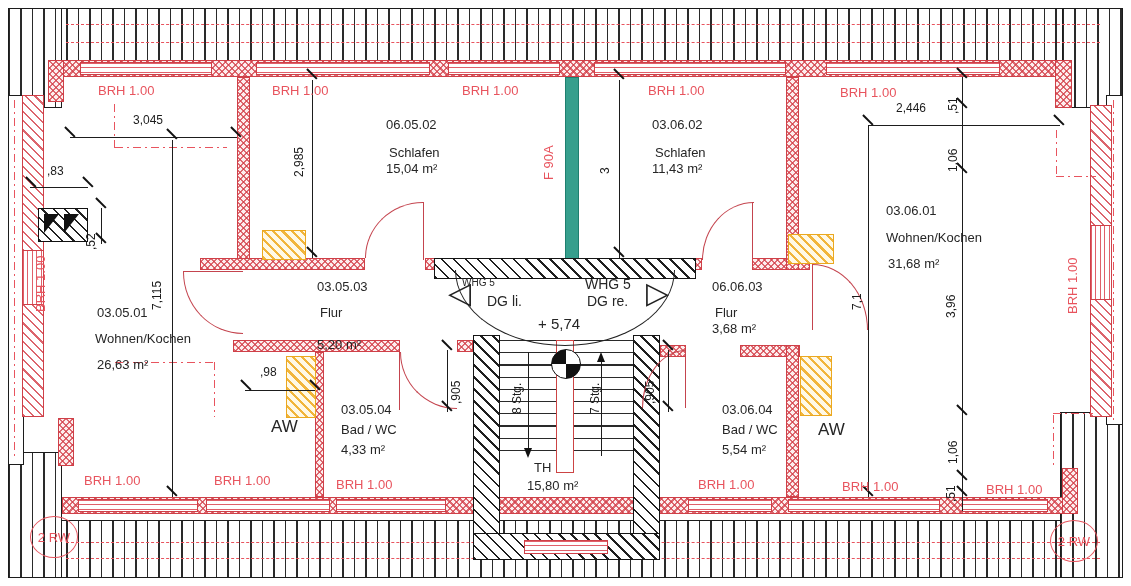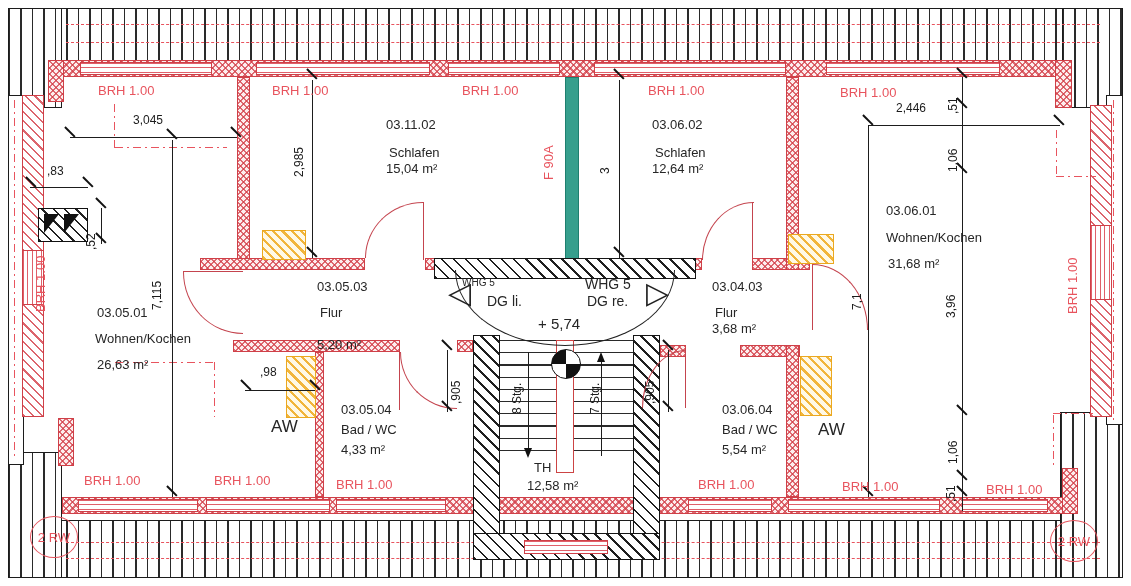--- a/index.html
+++ b/index.html
@@ -213,41 +213,41 @@
   <span class="abs dim v" style="left:450px;top:404px">,905</span>
   <span class="abs dim v" style="left:644px;top:404px">,905</span>
   <span class="abs dim" style="left:896px;top:102px">2,446</span>
   <span class="abs dim v" style="left:947px;top:114px">,51</span>
   <span class="abs dim v" style="left:947px;top:172px">1,06</span>
   <span class="abs dim v" style="left:945px;top:318px">3,96</span>
   <span class="abs dim v" style="left:851px;top:310px">7,1</span>
   <span class="abs dim v" style="left:947px;top:464px">1,06</span>
   <span class="abs dim v" style="left:945px;top:502px">,51</span>
 
-  <span class="abs lbl" style="left:386px;top:118px">03.11.02</span>
+  <span class="abs lbl" style="left:386px;top:118px">06.05.02</span>
   <span class="abs lbl" style="left:389px;top:146px">Schlafen</span>
   <span class="abs lbl" style="left:386px;top:162px">15,04 m²</span>
 
   <span class="abs lbl" style="left:652px;top:118px">03.06.02</span>
   <span class="abs lbl" style="left:655px;top:146px">Schlafen</span>
-  <span class="abs lbl" style="left:652px;top:162px">12,64 m²</span>
+  <span class="abs lbl" style="left:652px;top:162px">11,43 m²</span>
 
   <span class="abs lbl" style="left:886px;top:204px">03.06.01</span>
   <span class="abs lbl" style="left:886px;top:231px">Wohnen/Kochen</span>
   <span class="abs lbl" style="left:888px;top:257px">31,68 m²</span>
 
   <span class="abs lbl" style="left:97px;top:306px">03.05.01</span>
   <span class="abs lbl" style="left:95px;top:332px">Wohnen/Kochen</span>
   <span class="abs lbl" style="left:97px;top:358px">26,63 m²</span>
 
   <span class="abs lbl" style="left:317px;top:280px">03.05.03</span>
   <span class="abs lbl" style="left:320px;top:306px">Flur</span>
   <span class="abs lbl" style="left:317px;top:338px">5,20 m²</span>
 
-  <span class="abs lbl" style="left:712px;top:280px">03.04.03</span>
+  <span class="abs lbl" style="left:712px;top:280px">06.06.03</span>
   <span class="abs lbl" style="left:715px;top:306px">Flur</span>
   <span class="abs lbl" style="left:712px;top:322px">3,68 m²</span>
 
   <span class="abs lbl" style="left:341px;top:403px">03.05.04</span>
   <span class="abs lbl" style="left:341px;top:423px">Bad / WC</span>
   <span class="abs lbl" style="left:341px;top:443px">4,33 m²</span>
 
   <span class="abs lbl" style="left:722px;top:403px">03.06.04</span>
   <span class="abs lbl" style="left:722px;top:423px">Bad / WC</span>
   <span class="abs lbl" style="left:722px;top:443px">5,54 m²</span>
@@ -256,21 +256,21 @@
   <span class="abs lbl" style="left:818px;top:421px;font-size:17px">AW</span>
 
   <span class="abs lbl" style="left:462px;top:277px;font-size:10px">WHG 5</span>
   <span class="abs lbl" style="left:487px;top:294px;font-size:14px">DG li.</span>
   <span class="abs lbl" style="left:585px;top:277px;font-size:14px">WHG 5</span>
   <span class="abs lbl" style="left:587px;top:294px;font-size:14px">DG re.</span>
   <span class="abs lbl big" style="left:538px;top:316px">+ 5,74</span>
   <span class="abs dim v" style="left:511px;top:414px">8 Stg.</span>
   <span class="abs dim v" style="left:589px;top:414px">7 Stg.</span>
   <span class="abs lbl" style="left:534px;top:461px">TH</span>
-  <span class="abs lbl" style="left:527px;top:479px">12,58 m²</span>
+  <span class="abs lbl" style="left:527px;top:479px">15,80 m²</span>
 
   <span class="abs dim v red" style="left:542px;top:180px;font-size:13px">F 90A</span>
 
   <span class="abs lbl red" style="left:98px;top:84px">BRH 1.00</span>
   <span class="abs lbl red" style="left:272px;top:84px">BRH 1.00</span>
   <span class="abs lbl red" style="left:462px;top:84px">BRH 1.00</span>
   <span class="abs lbl red" style="left:648px;top:84px">BRH 1.00</span>
   <span class="abs lbl red" style="left:840px;top:86px">BRH 1.00</span>
   <span class="abs lbl red v" style="left:34px;top:312px">BRH 1.00</span>
   <span class="abs lbl red v" style="left:1066px;top:314px">BRH 1.00</span>

